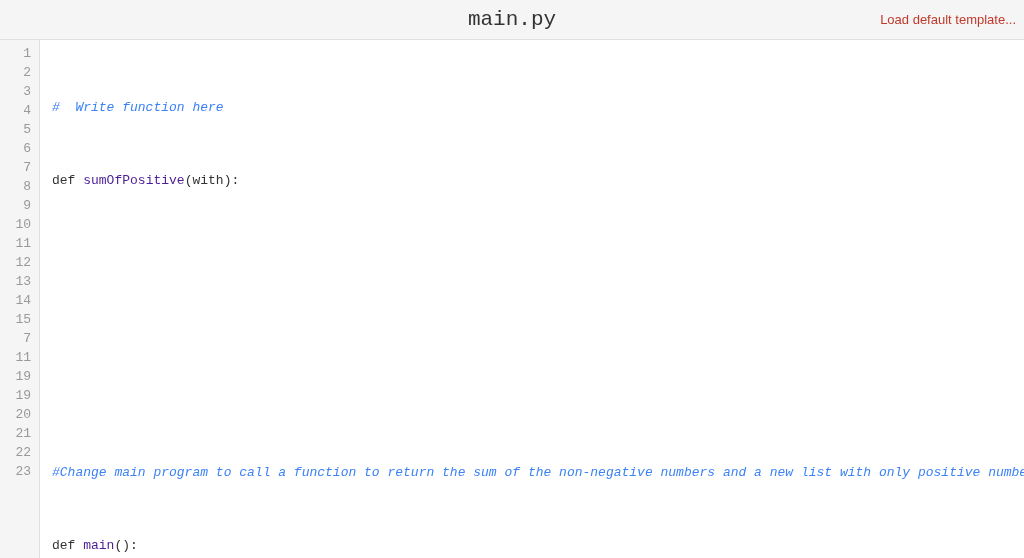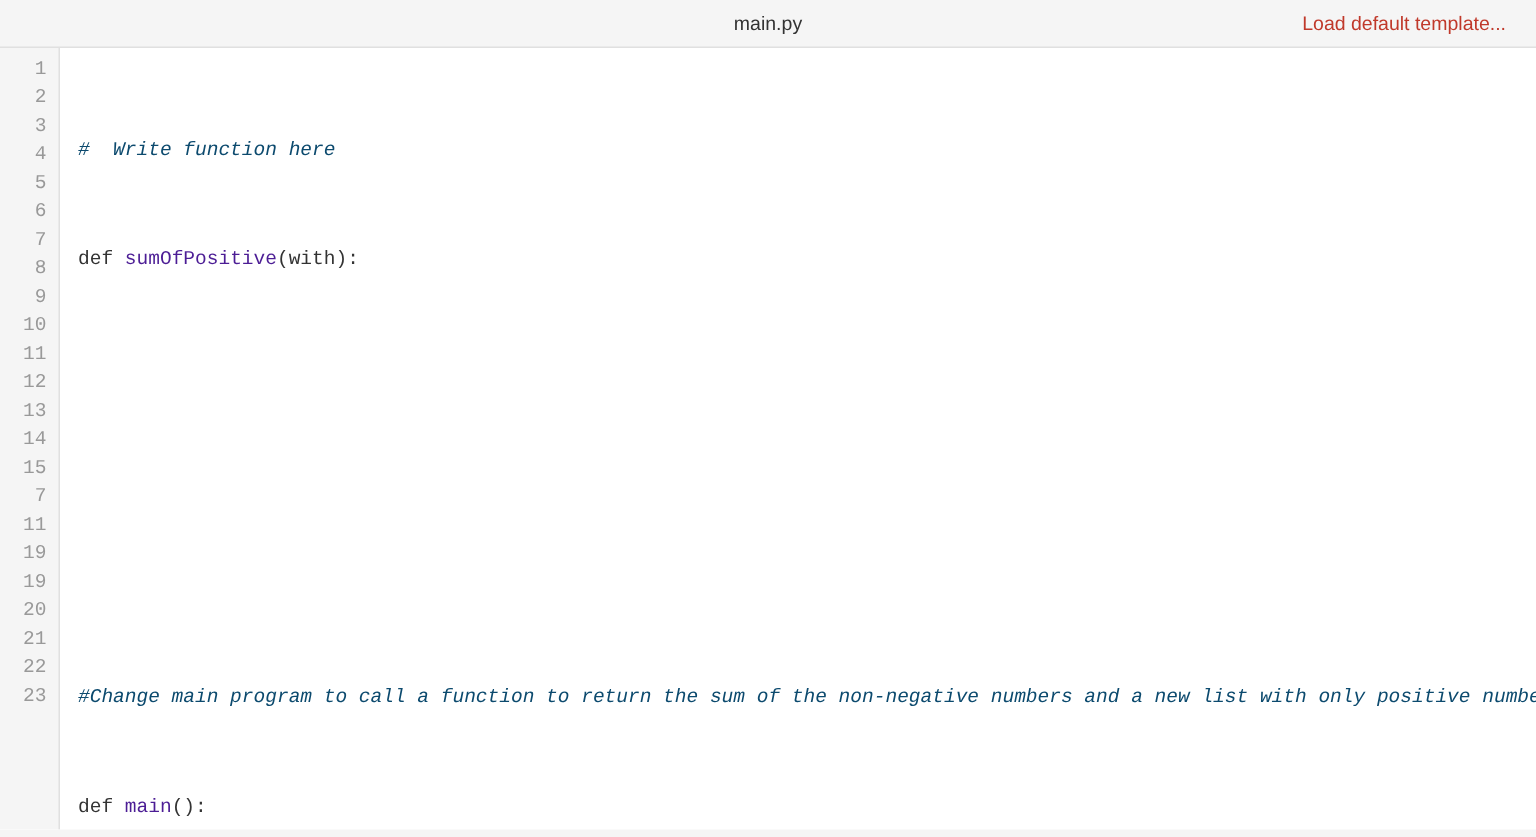--- a/index.html
+++ b/index.html
@@ -20,28 +20,28 @@
       display: flex;
       justify-content: center;
       align-items: center;
       padding: 8px 20px;
       background-color: #f5f5f5;
       position: relative;
       border-bottom: 1px solid #e0e0e0;
     }
 
     .header-title {
-      font-size: 13px;
+      font-size: 21px;
       color: #333;
-      font-family: Liberation Sans, sans-serif;
+      font-family: Liberation Mono, monospace;
     }
 
     .load-template {
       position: absolute;
-      right: 20px;
+      right: 8px;
       color: #c0392b;
       font-size: 13px;
       font-family: sans-serif;
       cursor: pointer;
       text-decoration: none;
     }
 
     .editor-container {
       display: flex;
       background-color: #ffffff;
@@ -78,21 +78,21 @@
 
     .code-line {
       font-size: 13px;
       line-height: 19px;
       color: #333;
       font-family: 'Courier New', Courier, monospace;
       display: flex;
       align-items: center;
     }
     .fn { color: #4c1d95; } 
-    .comment { color: #0c4a6e; font-style: italic; }
+    .comment { color: #3b82f6; font-style: italic; }
     .normal { color: #333; }
   </style>
 </head>
 <body>
 
 <div class="header">
   <span class="header-title">main.py</span>
   <span class="load-template">Load default template...</span>
 </div>
 

